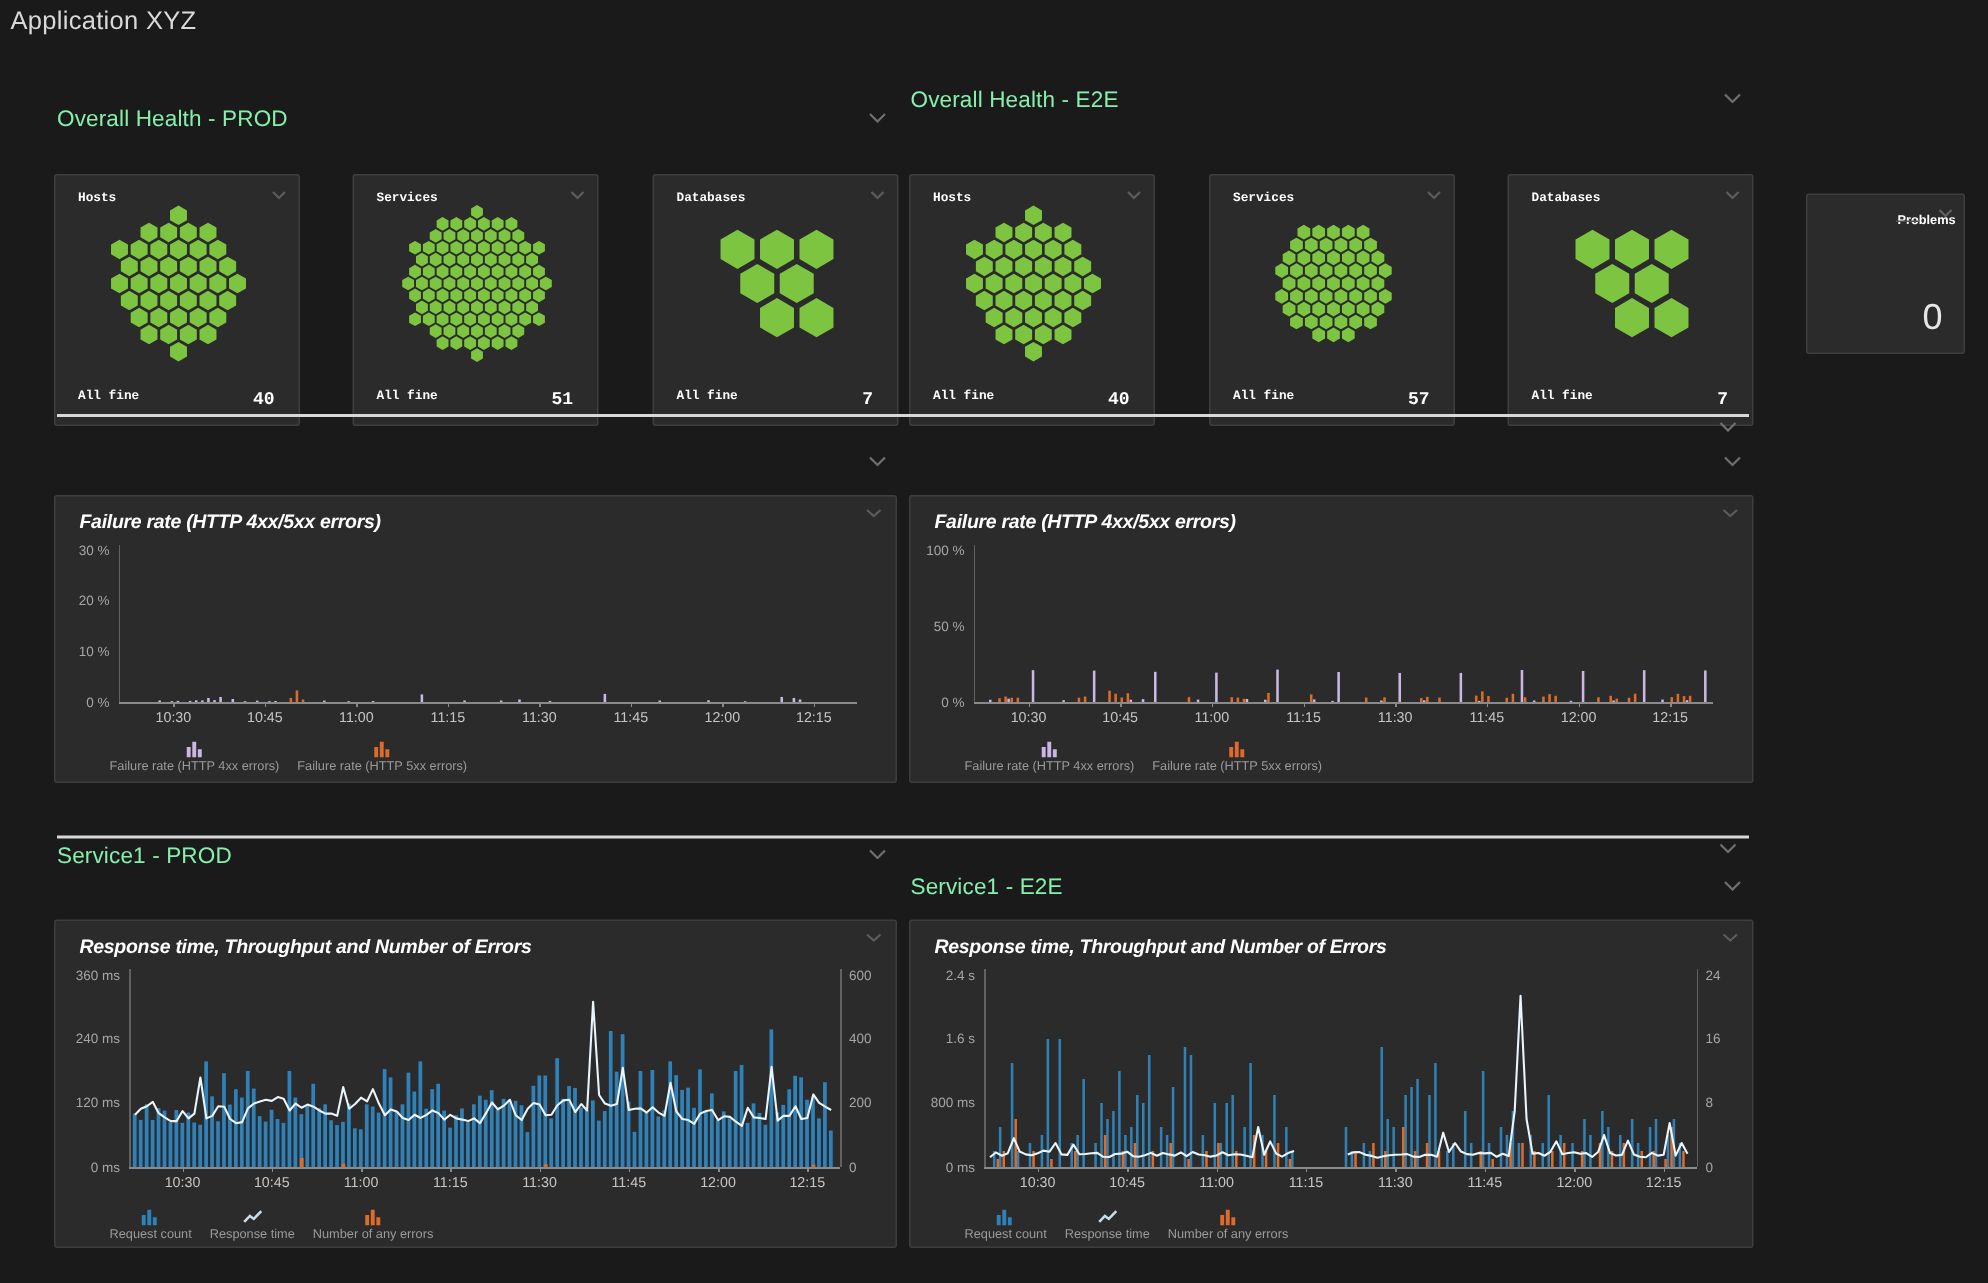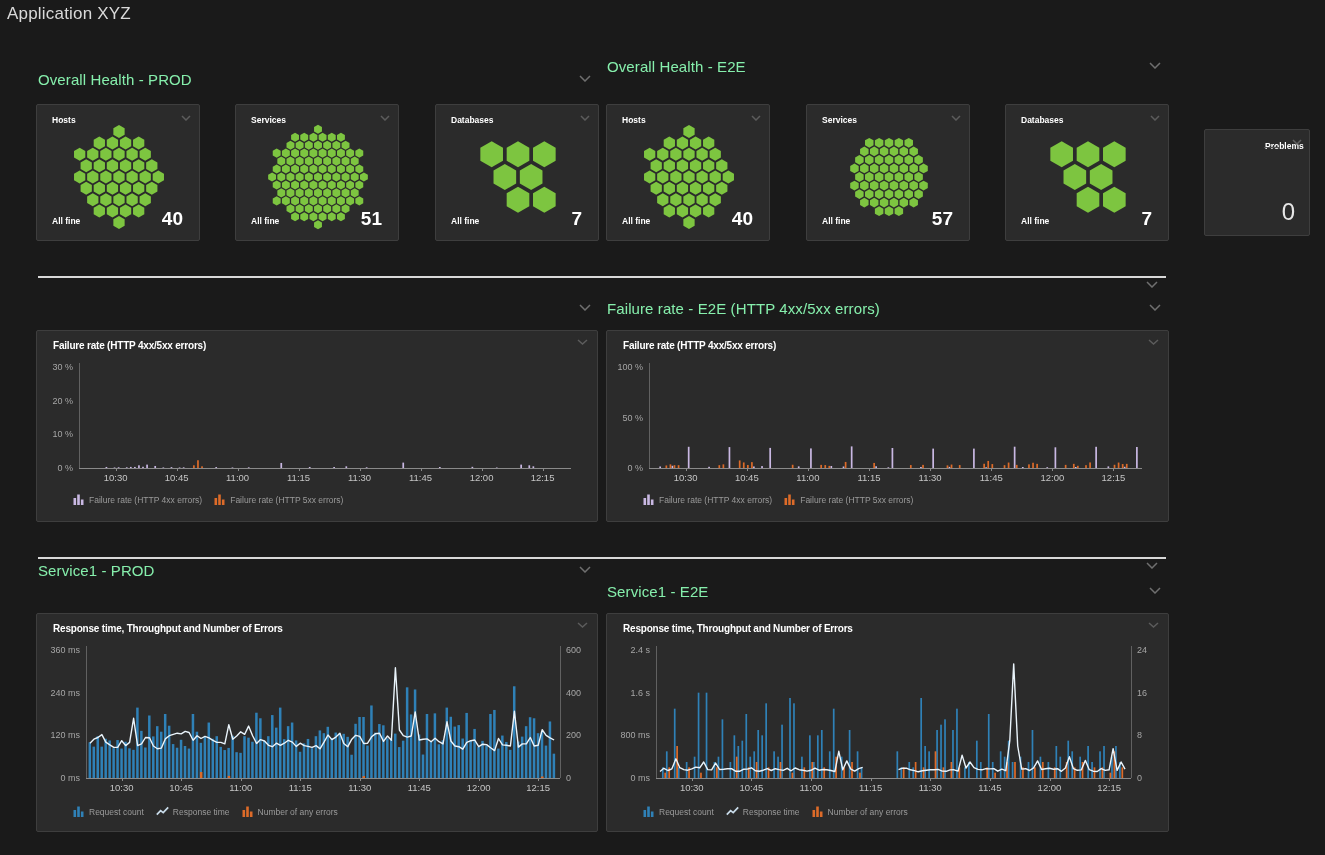--- a/index.html
+++ b/index.html
@@ -20,39 +20,39 @@
     font-size: 15px; font-weight: normal; color: #86efac; letter-spacing: 0.1px;
   }
   .sh-chev { position: absolute; right: 7px; top: 4px; line-height: 0; }
   .chev { line-height: 0; display: inline-block; }
   .tile {
     position: absolute;
     background: #2b2b2b;
     border: 1px solid #3e3e3e;
     border-radius: 2px;
   }
-  .health-tile { top: 104px; width: 164px; height: 137px; }
+  .health-tile { top: 116px; width: 164px; height: 168px; font-family: Liberation Mono, monospace; }
   .ht-title { position: absolute; left: 15px; top: 10px; font-size: 8.5px; font-weight: bold; color: #fff; }
   .ht-chev { position: absolute; right: 8px; top: 10px; }
   .ht-hex { position: absolute; left: 0; top: 0; }
   .ht-status { position: absolute; left: 15px; bottom: 14px; font-size: 8.5px; font-weight: bold; color: #fff; }
-  .ht-count { position: absolute; right: 16px; bottom: 10px; font-size: 19px; font-weight: bold; color: #fff; }
+  .ht-count { position: absolute; right: 16px; bottom: 10px; font-size: 12px; font-weight: bold; color: #fff; }
   .problems-tile { left: 1204px; top: 129px; width: 106px; height: 107px; }
   .pt-title { position: absolute; left: 13px; top: 11px; font-size: 8.5px; font-weight: bold; color: #fff; margin-left: 47px; }
   .pt-dash { position: absolute; left: 59px; top: 17px; width: 15px; height: 1px; background: #525252; }
   .pt-chev { position: absolute; right: 7px; top: 9px; }
   .pt-count { position: absolute; right: 14px; bottom: 9px; font-size: 24px; font-weight: 300; color: #e6e6e6; }
   .divider { position: absolute; left: 38px; width: 1128px; height: 2px; background: #d8d8d8; }
   .divider-chev { position: absolute; line-height: 0; }
   .chart-tile { }
-  .ct-title { position: absolute; left: 16px; top: 9px; font-size: 10px; font-weight: bold; color: #fff; letter-spacing: -0.2px; }
+  .ct-title { position: absolute; left: 16px; top: 9px; font-size: 13px; font-weight: bold; color: #fff; letter-spacing: -0.2px; font-style: italic; }
   .ct-chev { position: absolute; right: 9px; top: 8px; }
   .ct-svg { position: absolute; left: 0; top: 0; }
   .ct-legend { position: absolute; display: flex; align-items: center; column-gap: 12px; }
-  .legend-item { display: flex; align-items: center; column-gap: 4px; }
+  .legend-item { display: flex; align-items: center; column-gap: 4px; flex-direction: column; }
   .legend-label { font-size: 8.5px; color: #9b9b9b; white-space: nowrap; }
   svg text { font-family: "Liberation Sans", sans-serif; }
 </style>
 </head>
 <body>
 
 <div class="page-title">Application XYZ</div>
 
 <div class="section-header" style="left:38px; top:71px; width:560px;">
   <span class="sh-title">Overall Health - PROD</span>
@@ -391,21 +391,20 @@
 <span class="divider-chev chev chev-md" style="left:1146px; top:281px;"><svg width="12" height="7" viewBox="0 0 12 7">
       <path d="M1 1 L6 6 L11 1" fill="none" stroke="#6f6f6f" stroke-width="1.5"></path>
     </svg></span>
 
 <div class="section-header" style="left:38px; top:300px; width:560px;">
   <span class="sh-chev chev chev-md"><svg width="12" height="7" viewBox="0 0 12 7">
         <path d="M1 1 L6 6 L11 1" fill="none" stroke="#6f6f6f" stroke-width="1.5"></path>
       </svg></span>
 </div>
 <div class="section-header" style="left:607px; top:300px; width:561px;">
-  <span class="sh-title">Failure rate - E2E (HTTP 4xx/5xx errors)</span>
   <span class="sh-chev chev chev-md"><svg width="12" height="7" viewBox="0 0 12 7">
         <path d="M1 1 L6 6 L11 1" fill="none" stroke="#6f6f6f" stroke-width="1.5"></path>
       </svg></span>
 </div>
 
 <div class="divider" style="top:557px;"></div>
 <span class="divider-chev chev chev-md" style="left:1146px; top:562px;"><svg width="12" height="7" viewBox="0 0 12 7">
       <path d="M1 1 L6 6 L11 1" fill="none" stroke="#6f6f6f" stroke-width="1.5"></path>
     </svg></span>
 

